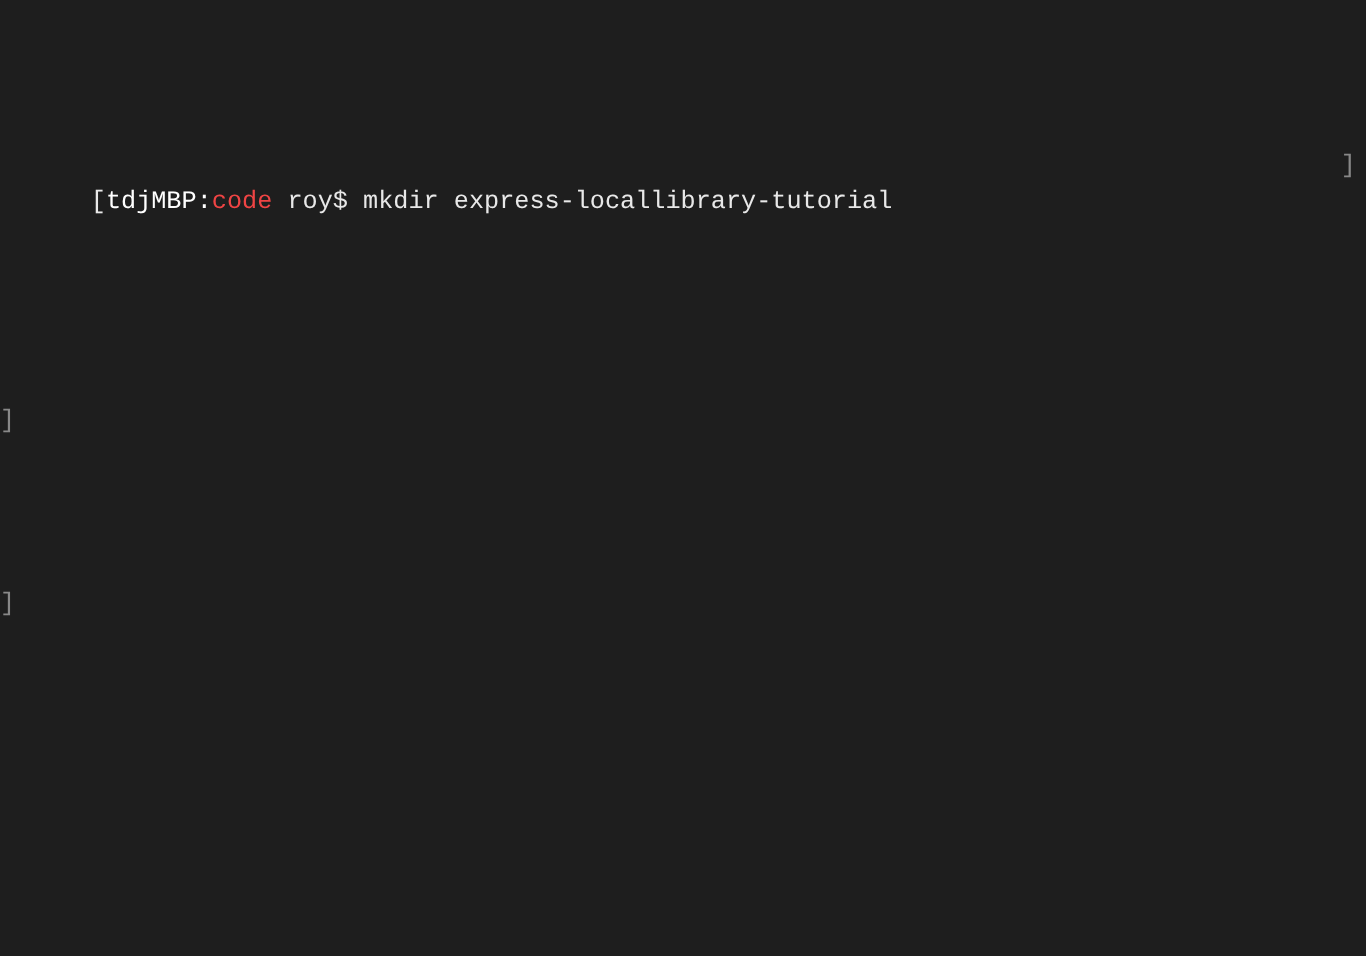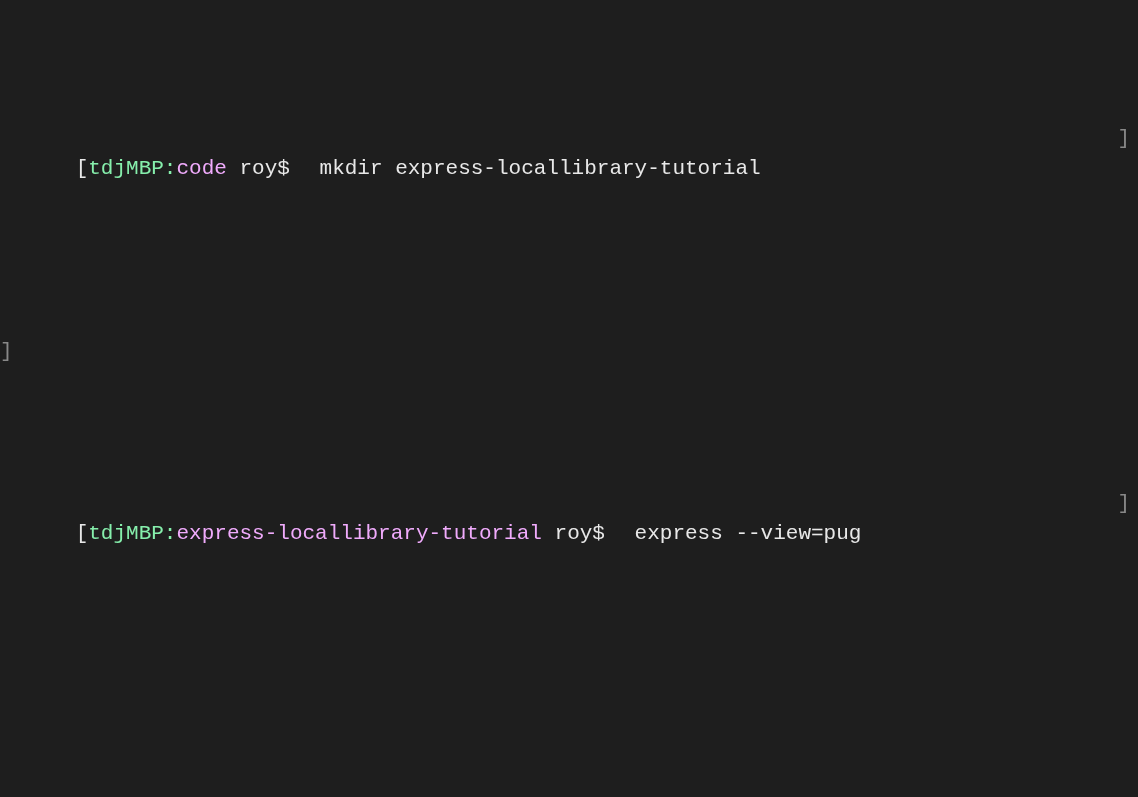--- a/index.html
+++ b/index.html
@@ -19,35 +19,34 @@
       padding: 2px 0 0 0;
       font-weight: 500;
     }
     .terminal {
       white-space: pre;
     }
     .prompt-bracket {
       color: #e8e8e8;
     }
     .prompt-host {
-      color: #86efac;
+      color: #ffffff;
     }
     .prompt-path {
-      color: #f0abfc;
+      color: #ef4444;
     }
     .prompt-user {
       color: #e8e8e8;
       text-align: center;
     }
     .prompt-dollar {
       color: #e8e8e8;
     }
     .command {
       color: #e8e8e8;
-      margin-left: 17px;
     }
     .prompt-line {
       display: flex;
       justify-content: space-between;
       width: 100%;
     }
     .prompt-line-left {
       flex: 0 0 auto;
     }
     .prompt-line-right {
@@ -72,23 +71,20 @@
     <span class="prompt-line-right">]</span>
   </div>
 
   
   <div class="prompt-line">
     <span class="prompt-line-right">]</span>
   </div>
 
   
   <div class="prompt-line">
-    <span class="prompt-line-left">
-      <span class="prompt-bracket">[</span><span class="prompt-host">tdjMBP</span><span class="prompt-host">:</span><span class="prompt-path">express-locallibrary-tutorial</span><span> </span><span class="prompt-user">roy</span><span class="prompt-dollar">$</span><span> </span><span class="command">express --view=pug</span>
-    </span>
     <span class="prompt-line-right">]</span>
   </div>
 
   
   <div class="line">&nbsp;</div>
 
   
   
 
   

